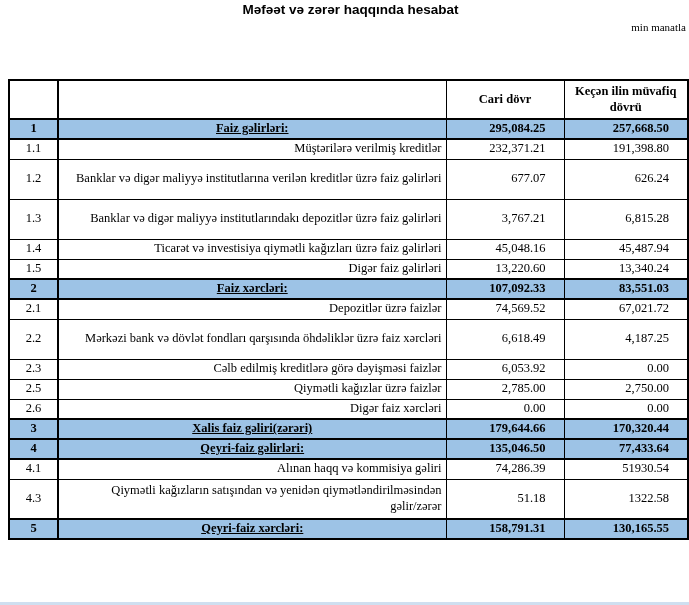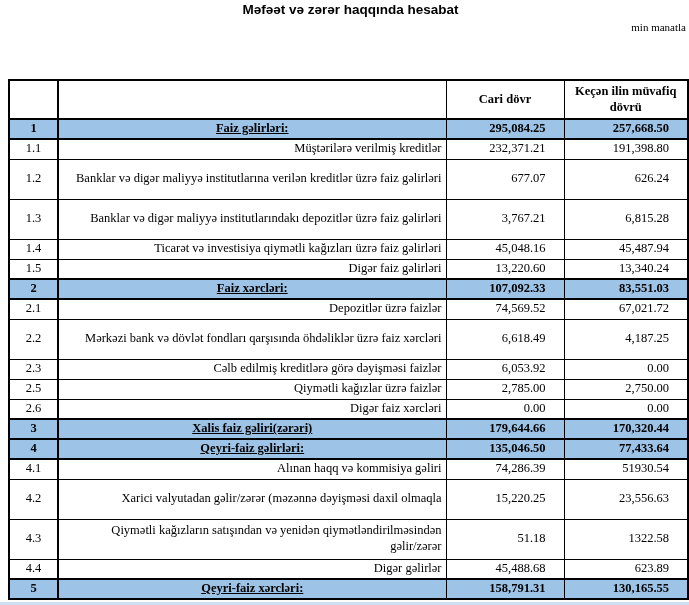--- a/index.html
+++ b/index.html
@@ -165,36 +165,24 @@
         <td class="num">135,046.50</td>
         <td class="num">77,433.64</td>
       </tr>
       <tr class="item">
         <td class="no">4.1</td>
         <td class="label">Alınan haqq və kommisiya gəliri</td>
         <td class="num">74,286.39</td>
         <td class="num">51930.54</td>
       </tr>
       <tr class="item tall">
-        <td class="no">4.2</td>
-        <td class="label">Xarici valyutadan gəlir/zərər (məzənnə dəyişməsi daxil olmaqla</td>
-        <td class="num">15,220.25</td>
-        <td class="num">23,556.63</td>
-      </tr>
-      <tr class="item tall">
         <td class="no">4.3</td>
         <td class="label">Qiymətli kağızların satışından və yenidən qiymətləndirilməsindən gəlir/zərər</td>
         <td class="num">51.18</td>
         <td class="num">1322.58</td>
-      </tr>
-      <tr class="item">
-        <td class="no">4.4</td>
-        <td class="label">Digər gəlirlər</td>
-        <td class="num">45,488.68</td>
-        <td class="num">623.89</td>
       </tr>
       <tr class="section">
         <td class="no">5</td>
         <td class="label">Qeyri-faiz xərcləri:</td>
         <td class="num">158,791.31</td>
         <td class="num">130,165.55</td>
       </tr>
     </tbody>
 </table>
 

